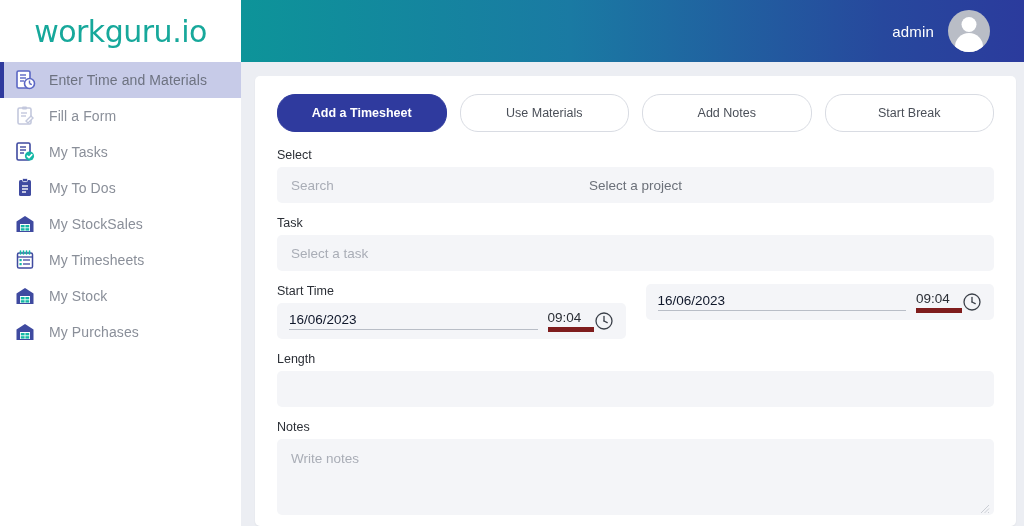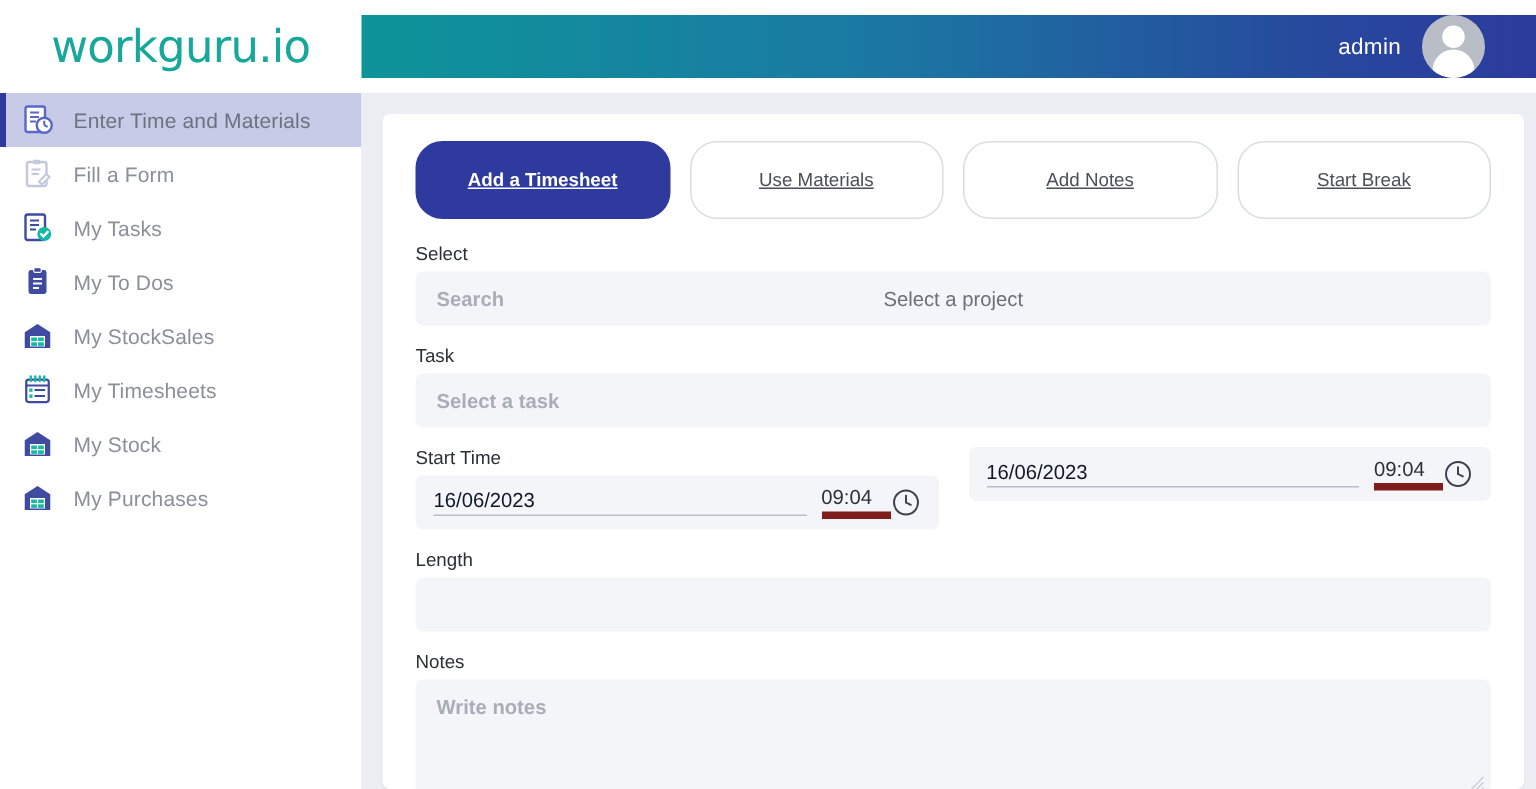--- a/index.html
+++ b/index.html
@@ -19,21 +19,20 @@
     display: flex;
     flex-direction: column;
   }
 
   
   .topbar {
     height: 62px;
     display: flex;
     flex: 0 0 62px;
     width: 100%;
-    align-items: center;
   }
 
   .logo-cell {
     width: 241px;
     flex: 0 0 241px;
     background: #ffffff;
     display: flex;
     align-items: center;
     justify-content: center;
   }
@@ -155,32 +154,31 @@
     box-shadow: 0 1px 2px rgba(0,0,0,0.05);
   }
 
   .tabs {
     display: flex;
     gap: 13px;
     margin-bottom: 16px;
   }
   .tab-btn {
     flex: 1 1 0;
-    height: 52px;
+    height: 38px;
     border-radius: 18px;
     border: 1px solid #d9dce3;
     background: #ffffff;
     color: #4a4f58;
     font-size: 12.5px;
     font-family: "Liberation Sans", sans-serif;
     cursor: pointer;
     display: flex;
     align-items: center;
     justify-content: center;
-    text-decoration: underline;
   }
   .tab-btn.active {
     background: #2f3a9e;
     border-color: #2f3a9e;
     color: #ffffff;
     font-weight: bold;
   }
 
   .field-label {
     font-size: 12.5px;
@@ -197,21 +195,20 @@
     width: 100%;
     display: flex;
     align-items: center;
     padding: 0 14px;
     position: relative;
   }
 
   .placeholder {
     color: #a9adb6;
     font-size: 13.5px;
-    font-weight: bold;
   }
   .select-center {
     position: absolute;
     left: 50%;
     transform: translateX(-50%);
     color: #6b7079;
     font-size: 13.5px;
     white-space: nowrap;
   }
 

